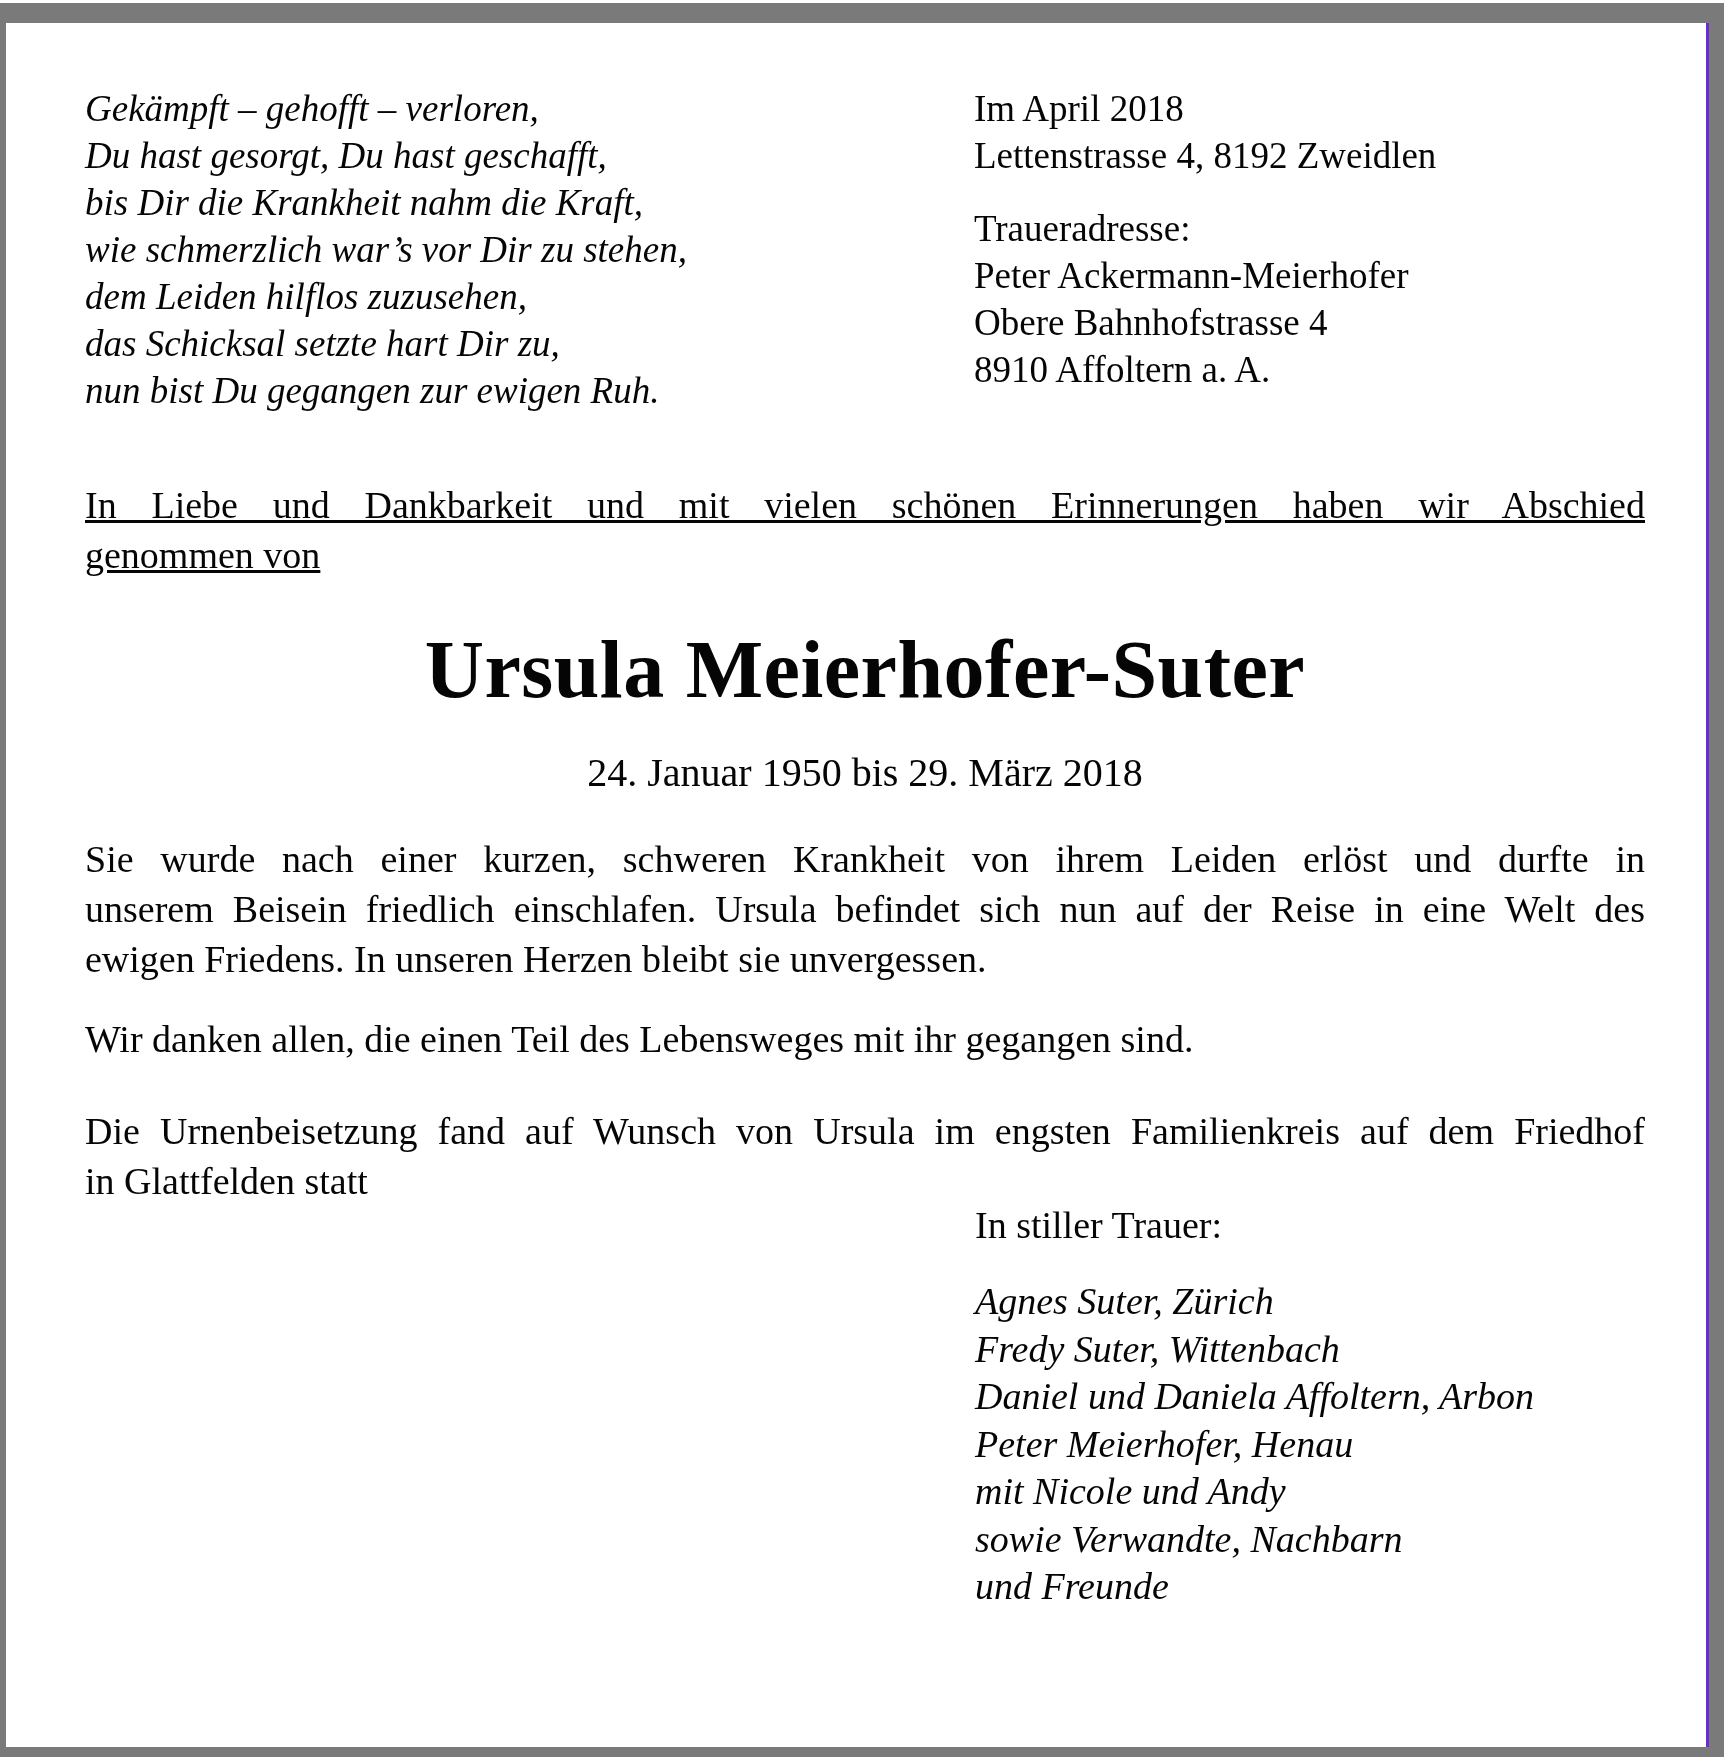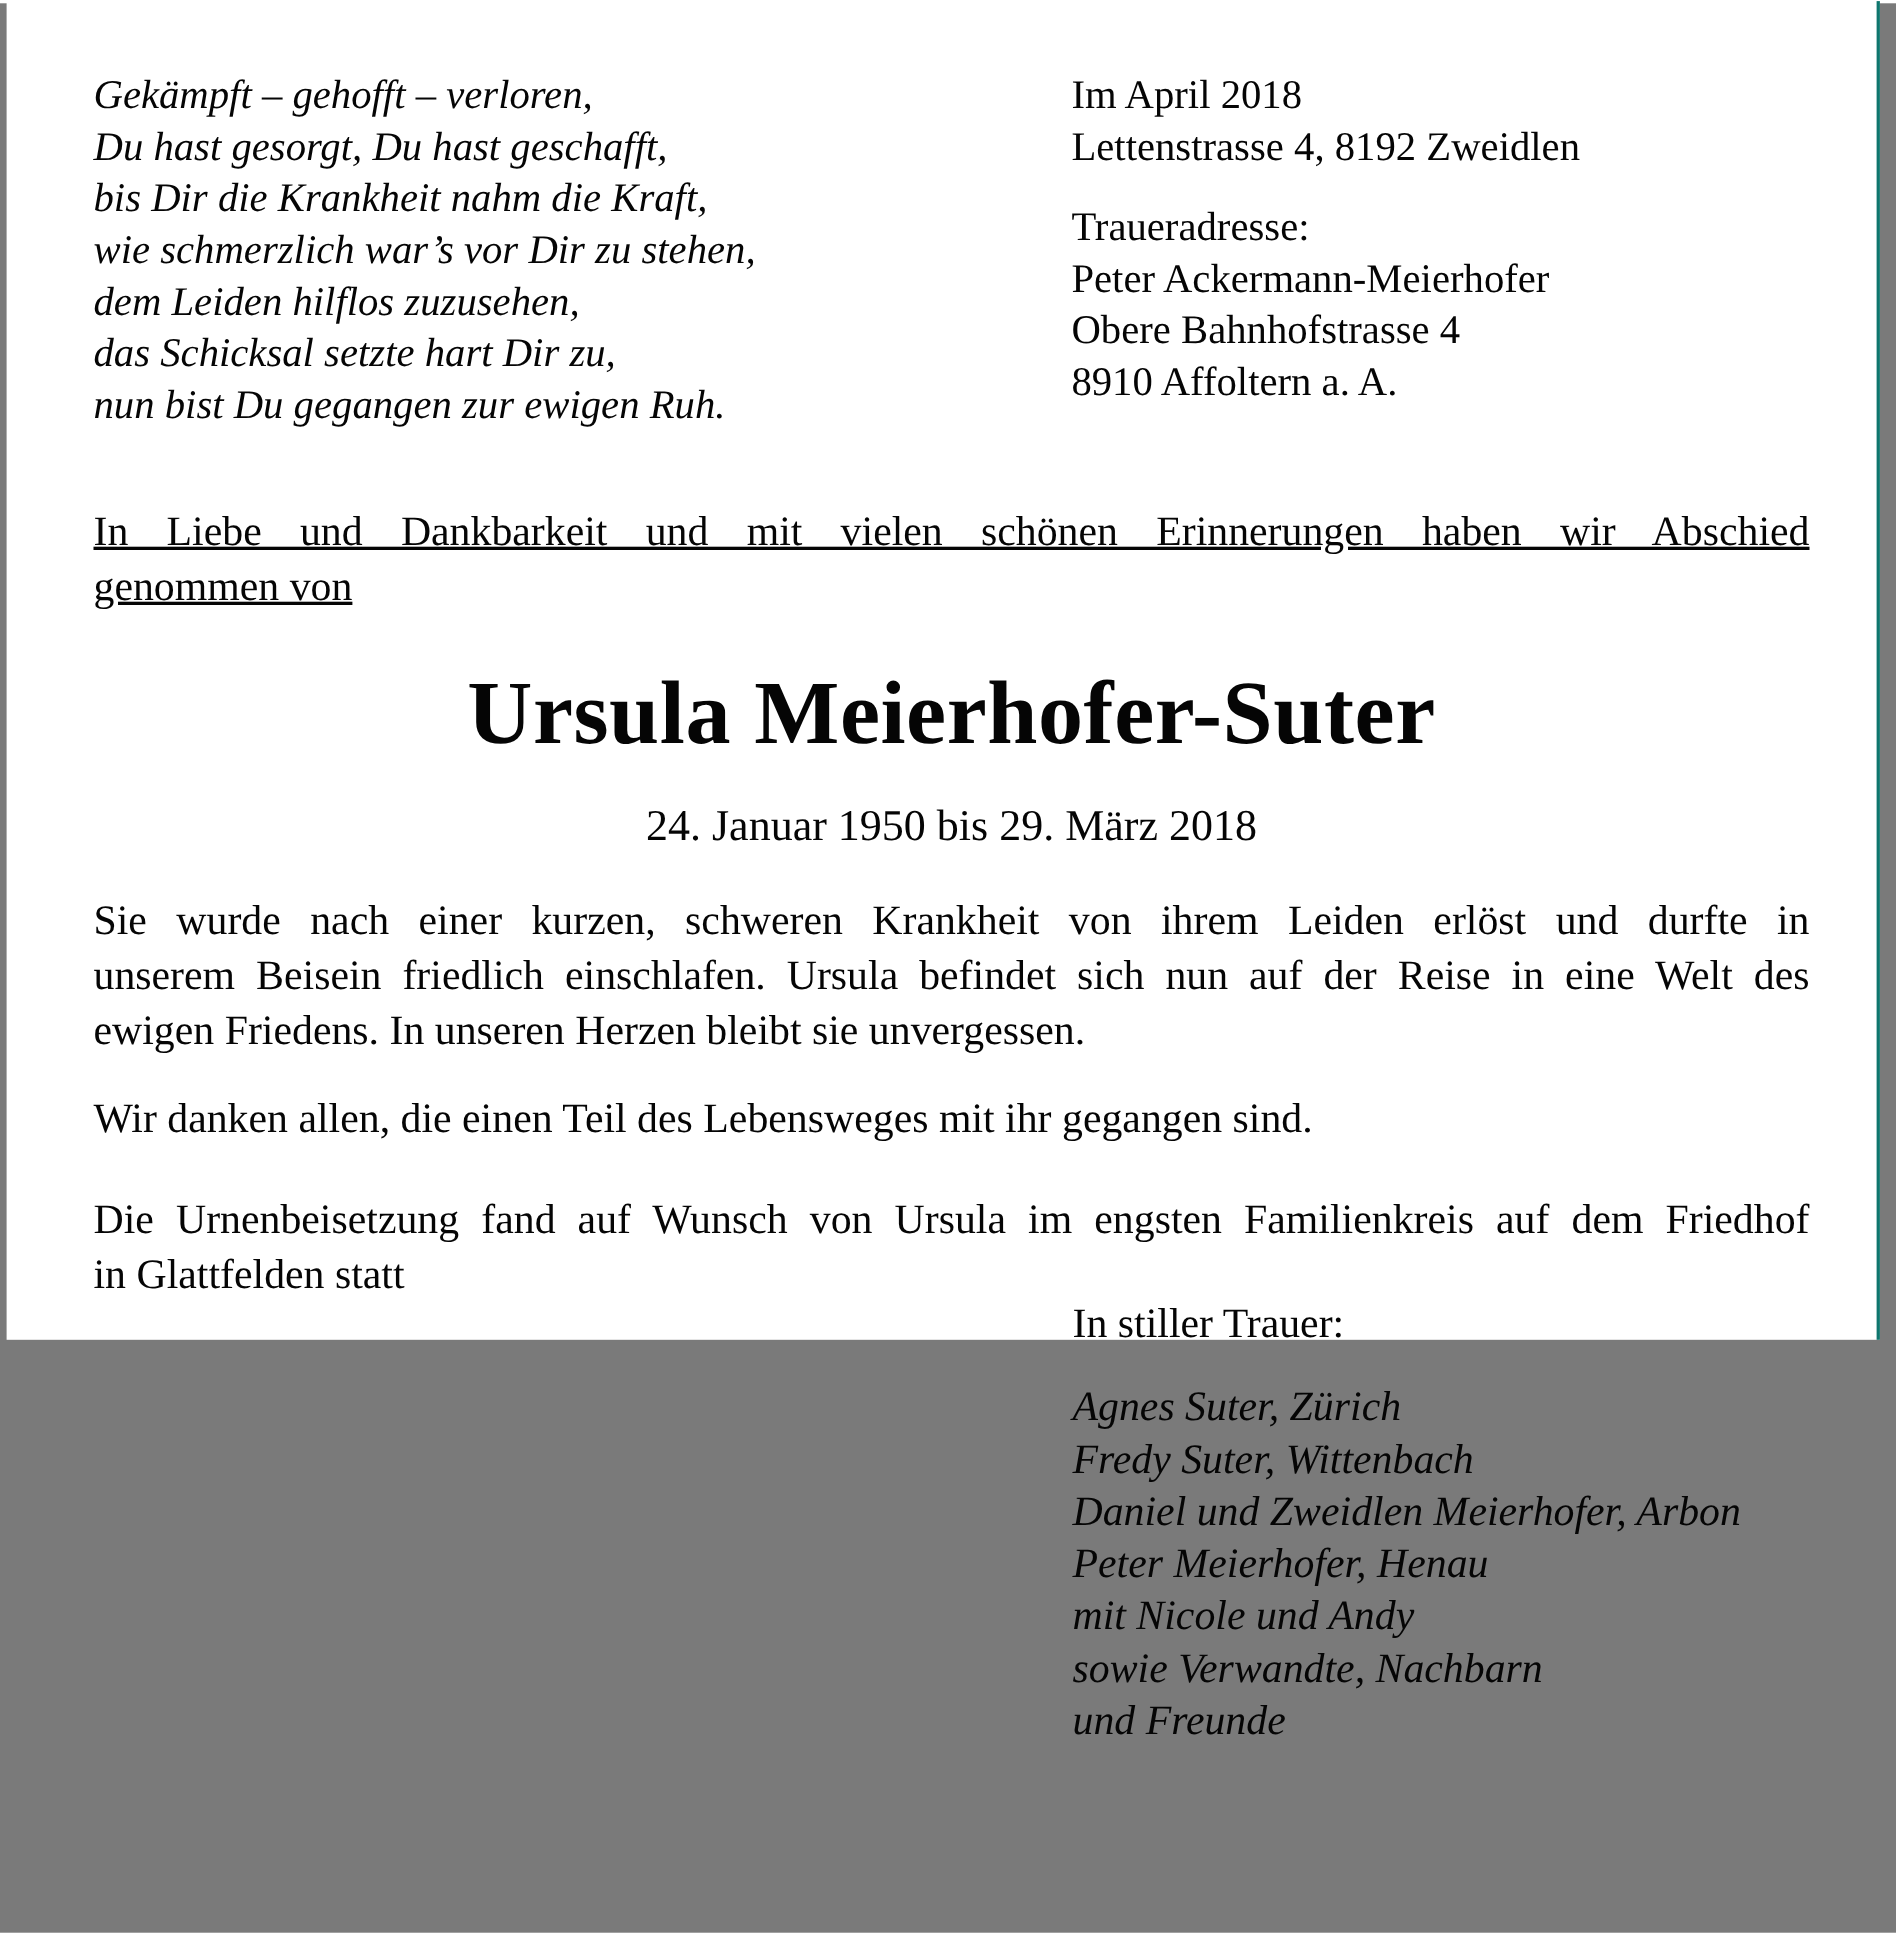--- a/index.html
+++ b/index.html
@@ -14,25 +14,25 @@
   }
   .frame {
     position: absolute;
     top: 3px; left: 0;
     width: 1724px;
     height: 1754px;
     background: #7a7a7a;
   }
   .page {
     position: absolute;
-    top: 1px; left: 6px;
+    top: 23px; left: 6px;
     width: 1700px;
-    height: 1217px;
+    height: 1724px;
     background: #ffffff;
-    border-right: 3px solid #0f766e;
+    border-right: 3px solid #6d28d9;
   }
   .content {
     position: absolute;
     top: 62px; left: 79px;
     width: 1560px;
   }
   
   .top-row { display: flex; align-items: flex-start; }
   .poem {
     font-style: italic;
@@ -143,21 +143,21 @@
     <div class="para para-burial">
       <div class="jline">Die Urnenbeisetzung fand auf Wunsch von Ursula im engsten Familienkreis auf dem Friedhof</div>
       <div>in Glattfelden statt</div>
     </div>
 
     <div class="mourners-heading">In stiller Trauer:</div>
 
     <div class="mourners-list">
       <div>Agnes Suter, Zürich</div>
       <div>Fredy Suter, Wittenbach</div>
-      <div>Daniel und Zweidlen Meierhofer, Arbon</div>
+      <div>Daniel und Daniela Affoltern, Arbon</div>
       <div>Peter Meierhofer, Henau</div>
       <div>mit Nicole und Andy</div>
       <div>sowie Verwandte, Nachbarn</div>
       <div>und Freunde</div>
     </div>
 
 
   </div>
 </div>
 

